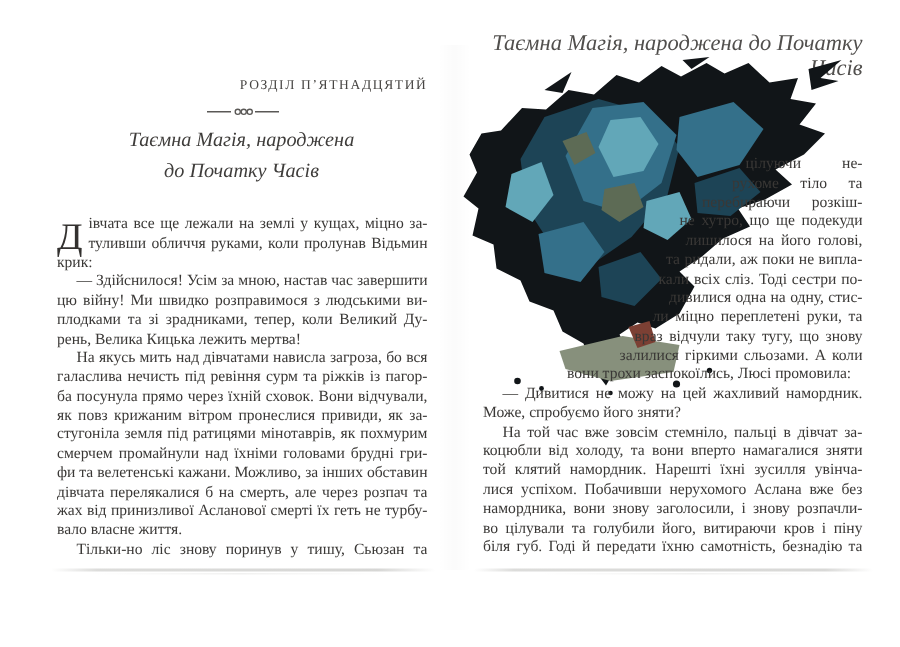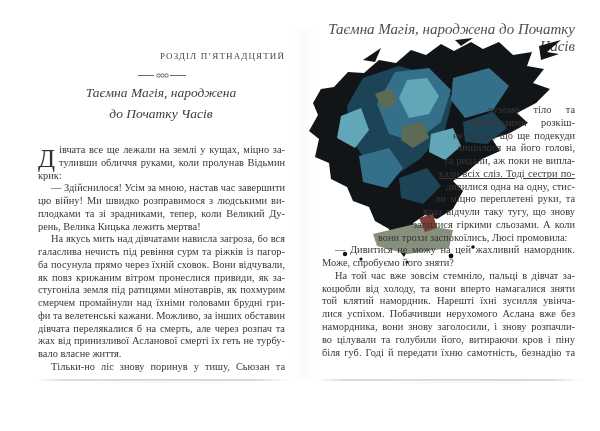--- a/index.html
+++ b/index.html
@@ -141,26 +141,27 @@
       <path fill="#7c4034" d="M116,180 L130,176 L134,190 L122,194 Z"></path>
 
       <circle cx="42" cy="216" r="2.2" fill="#111518"></circle>
       <circle cx="58" cy="221" r="1.6" fill="#111518"></circle>
       <circle cx="148" cy="218" r="2.4" fill="#111518"></circle>
       <circle cx="170" cy="209" r="1.8" fill="#111518"></circle>
       <circle cx="104" cy="224" r="1.5" fill="#111518"></circle>
     </svg>
 
     <div class="body-text right-body">
+        <div class="line" style="padding-left: 175px;">цілуючи не-</div>
         <div class="line" style="padding-left: 166px;">рухоме тіло та</div>
         <div class="line" style="padding-left: 146px;">перебираючи розкіш-</div>
         <div class="line" style="padding-left: 131px;">не хутро, що ще подекуди</div>
         <div class="line" style="padding-left: 135px;">лишилося на його голові,</div>
         <div class="line" style="padding-left: 122px;">та ридали, аж поки не випла-</div>
-        <div class="line" style="padding-left: 117px; text-decoration: underline;">кали всіх сліз. Тоді сестри по-</div>
+        <div class="line" style="padding-left: 117px;">кали всіх сліз. Тоді сестри по-</div>
         <div class="line" style="padding-left: 124px;">дивилися одна на одну, стис-</div>
         <div class="line" style="padding-left: 113px;">ли міцно переплетені руки, та</div>
         <div class="line" style="padding-left: 101px;">враз відчули таку тугу, що знову</div>
         <div class="line" style="padding-left: 91px;">залилися гіркими сльозами. А коли</div>
         <div class="line end" style="padding-left: 56px;">вони трохи заспокоїлись, Люсі промовила:</div>
         <div class="line indent">— Дивитися не можу на цей жахливий намордник.</div>
         <div class="line end">Може, спробуємо його зняти?</div>
         <div class="line indent">На той час вже зовсім стемніло, пальці в дівчат за-</div>
         <div class="line">коцюбли від холоду, та вони вперто намагалися зняти</div>
         <div class="line">той клятий намордник. Нарешті їхні зусилля увінча-</div>

